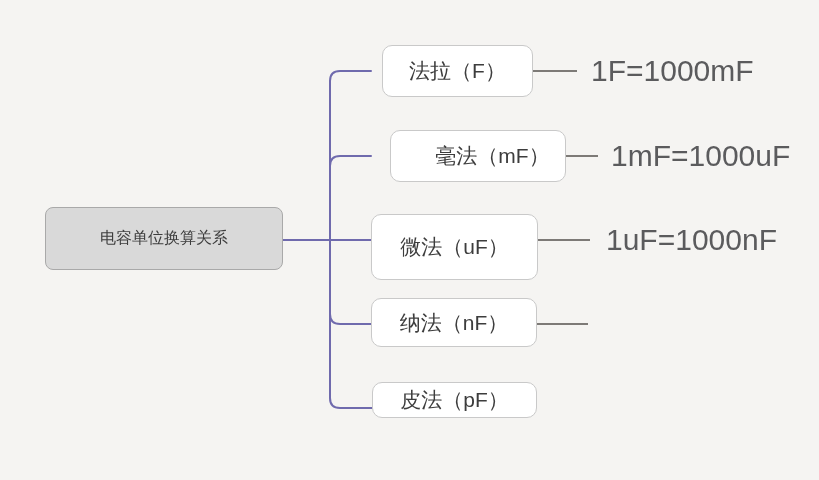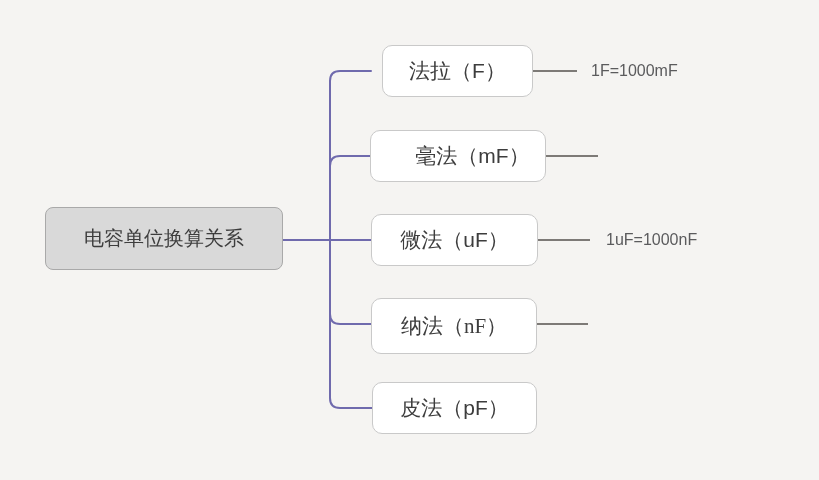--- a/index.html
+++ b/index.html
@@ -31,31 +31,31 @@
     position:absolute;
     display:flex;align-items:center;justify-content:center;
     white-space:nowrap;
     color:var(--node-text);
     cursor:default;
   }
   .root-node{
     background:var(--root-fill);
     border:1.5px solid var(--root-border);
     border-radius:8px;
-    font-size:20px;
+    font-size:16px;
   }
   .child-node{
     background:var(--node-fill);
     border:1.5px solid var(--node-border);
     border-radius:10px;
     font-size:21px;
   }
   .note{
     position:absolute;
-    font-size:16px;
+    font-size:30px;
     color:var(--note-text);
     white-space:nowrap;
     line-height:26px;
   }
 </style>
 </head>
 <body>
 
 <div class="canvas">
 
@@ -74,35 +74,36 @@
   </svg>
 
   <div class="node root-node" style="left:45px;top:207px;width:238px;height:63px;">
     <span>电容单位换算关系</span>
   </div>
 
   <div class="node child-node" style="left:370px;top:45px;width:151px;height:52px;margin-left:12px;">
     <span>法拉（F）</span>
   </div>
 
-  <div class="node child-node" style="left:370px;top:130px;width:176px;height:52px;padding-left:29px;">
+  <div class="node child-node" style="left:390px;top:130px;width:176px;height:52px;padding-left:29px;">
     <span>毫法（mF）</span>
   </div>
 
-  <div class="node child-node" style="left:371px;top:214px;width:167px;height:52px;">
+  <div class="node child-node" style="left:371px;top:214px;width:167px;height:66px;">
     <span>微法（uF）</span>
   </div>
 
-  <div class="node child-node" style="left:371px;top:298px;width:166px;height:56px;font-family:Liberation Serif, serif;">
+  <div class="node child-node" style="left:371px;top:298px;width:166px;height:49px;">
     <span>纳法（nF）</span>
   </div>
 
-  <div class="node child-node" style="left:372px;top:382px;width:165px;height:52px;align-items:center;">
+  <div class="node child-node" style="left:372px;top:382px;width:165px;height:36px;align-items:center;">
     <span>皮法（pF）</span>
   </div>
 
   <div class="note" style="left:591px;top:58px;">1F=1000mF</div>
 
+  <div class="note" style="left:611px;top:143px;">1mF=1000uF</div>
 
   <div class="note" style="left:606px;top:227px;text-align:center;">1uF=1000nF</div>
 
 
 </div>
 
 </body></html>

